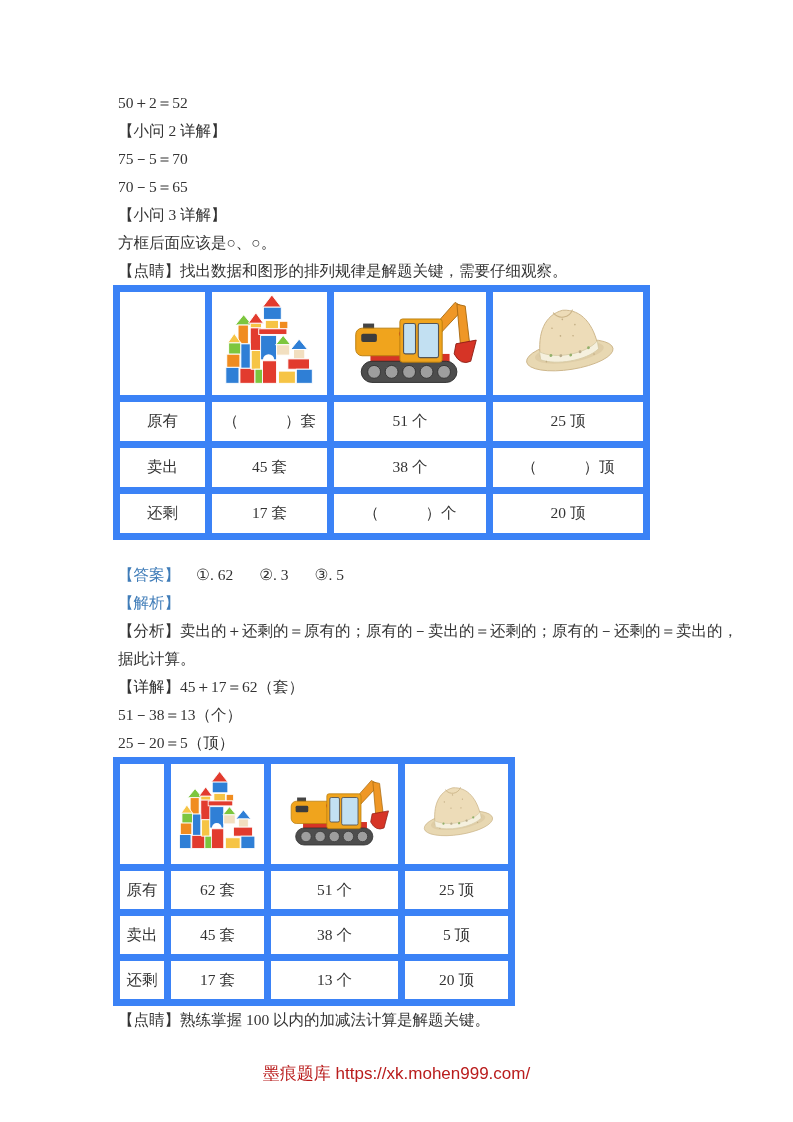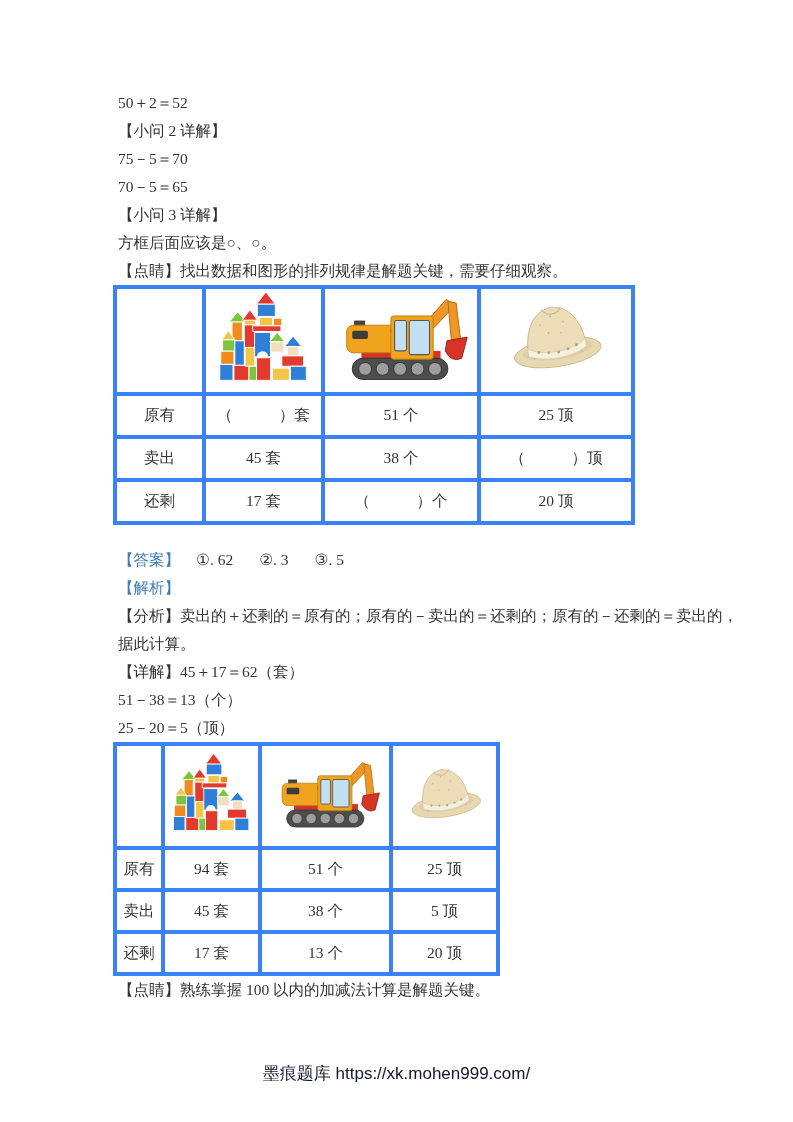--- a/index.html
+++ b/index.html
@@ -17,21 +17,21 @@
   }
   .blue { color:#3f7cb8; }
   .ans-item-1 { margin-left:16px; }
   .ans-item { margin-left:26px; }
 
   table.fill-table {
     border-collapse:collapse; table-layout:fixed;
     margin-left:-5px; background:#ffffff;
   }
   table.fill-table td {
-    border:4px solid #3b82f6; text-align:center; vertical-align:middle;
+    border:7px solid #3b82f6; text-align:center; vertical-align:middle;
     font-size:15.5px; color:#333333; padding:0; overflow:hidden;
   }
   table.t1 { margin-top:0; }
   table.t1 td.c0 { width:85px; }  table.t1 td.c1 { width:115px; }
   table.t1 td.c2 { width:152px; } table.t1 td.c3 { width:150px; }
   table.t1 tr.img-row td { height:100px; }
   table.t1 tr.data-row td { height:39px; }
 
   .answer-block { margin-top:21px; }
 
@@ -44,21 +44,21 @@
   .t1 .svg-blocks { width:94px;  height:99px; }
   .t1 .svg-exc    { width:138px; height:97px; }
   .t1 .svg-hat    { width:116px; height:85px; }
   .t2 .svg-blocks { width:82px;  height:86px; }
   .t2 .svg-exc    { width:112px; height:78px; }
   .t2 .svg-hat    { width:92px;  height:67px; }
 
   .footer {
     position:absolute; left:0; top:1062px; width:100%;
     text-align:center; font-family:"Liberation Sans","DejaVu Sans",sans-serif;
-    font-size:17px; color:#0f172a;
+    font-size:17px; color:#b91c1c;
   }
   .svg-defs { position:absolute; width:0; height:0; overflow:hidden; }
 </style>
 </head>
 <body>
 
 <svg class="svg-defs" aria-hidden="true">
   <defs>
     <g id="g-blocks">
 
@@ -216,21 +216,21 @@
               </svg>
         </td>
         <td class="c3">
           <svg class="svg-hat" viewBox="0 0 130 95">
                 <use href="#g-hat"></use>
               </svg>
         </td>
       </tr>
       <tr class="data-row">
         <td class="c0">原有</td>
-        <td class="c1">94 套</td>
+        <td class="c1">62 套</td>
         <td class="c2">51 个</td>
         <td class="c3">25 顶</td>
       </tr>
       <tr class="data-row">
         <td class="c0">卖出</td>
         <td class="c1">45 套</td>
         <td class="c2">38 个</td>
         <td class="c3">5 顶</td>
       </tr>
       <tr class="data-row">

